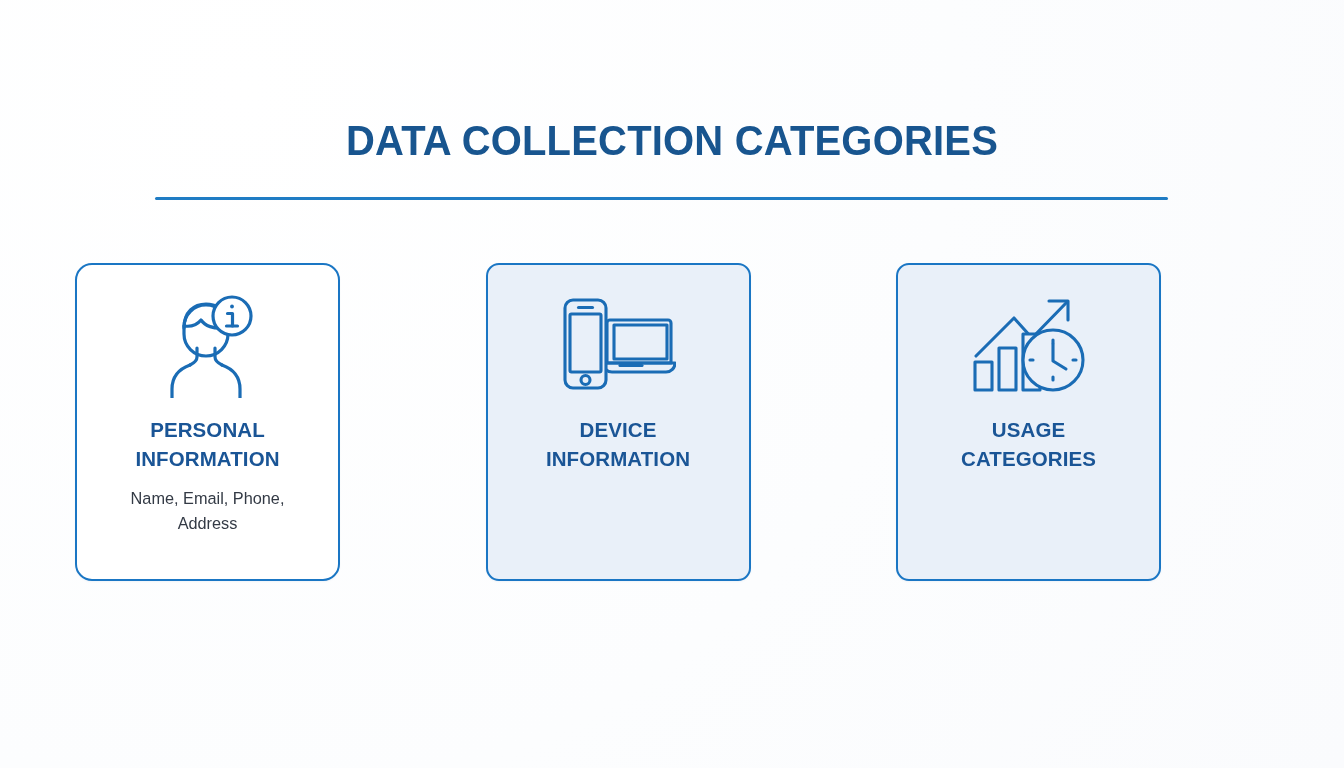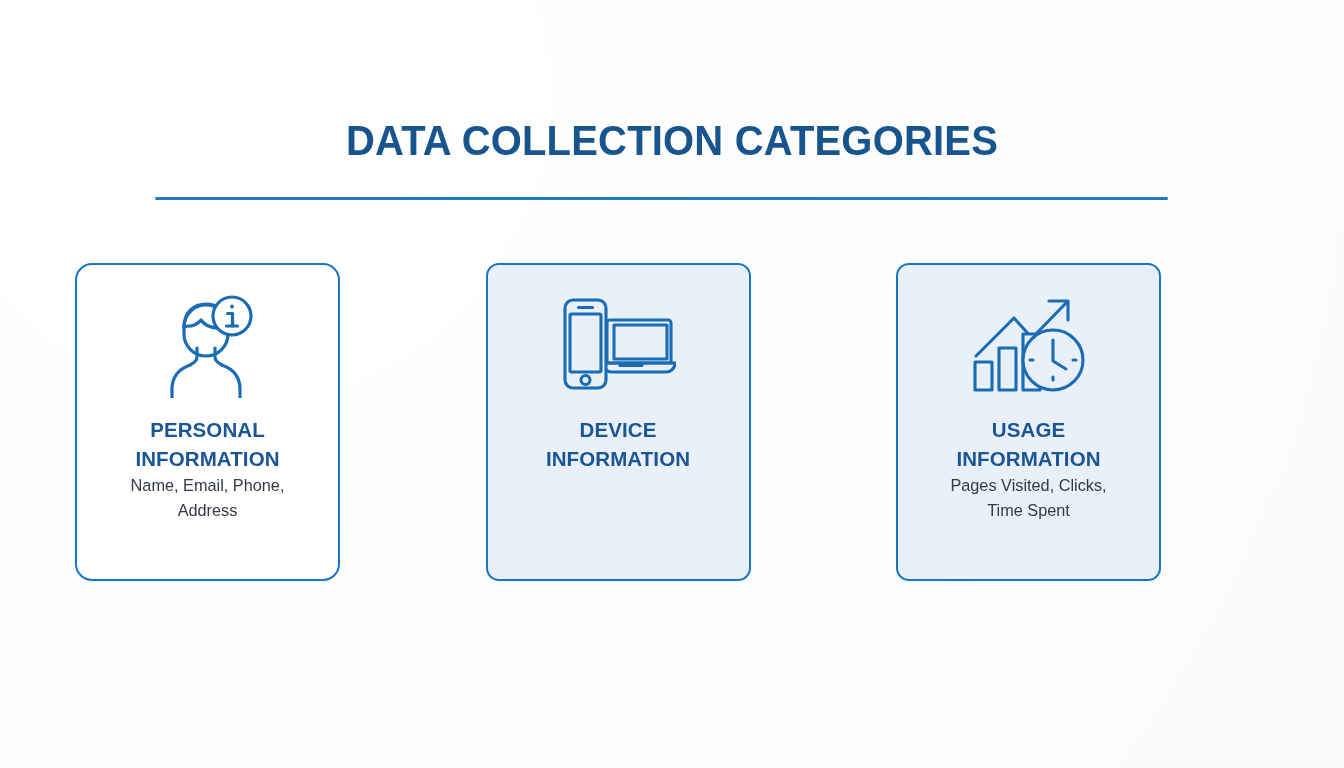--- a/index.html
+++ b/index.html
@@ -105,21 +105,21 @@
     font-family: "Liberation Sans", sans-serif;
     font-weight: bold;
     font-size: 20.5px;
     line-height: 29px;
     color: #1a5596;
     letter-spacing: 0.1px;
     white-space: pre-line;
   }
 
   .card-desc {
-    margin-top: 0;
+    margin-top: 13px;
     font-family: "Liberation Sans", sans-serif;
     font-size: 16.3px;
     line-height: 25px;
     color: #333a45;
     white-space: pre-line;
   }
 
   .card.single-line-title .card-title { padding-top: 3px; }
   .card.single-line-title .card-desc  { margin-top: 14px; }
 </style>
@@ -204,21 +204,19 @@
           <circle cx="83" cy="68" r="30" fill="#e9f0f9"></circle>
           <path d="M83 48 v3"></path>
           <path d="M83 85 v3"></path>
           <path d="M103 68 h3"></path>
           <path d="M60 68 h3"></path>
           <path d="M83 52 v17 l13 8"></path>
         </svg>
       </div>
       <div class="card-text">
         <div class="card-title">USAGE
-INFORMATION</div>
-        <div class="card-desc">Pages Visited, Clicks,
-Time Spent</div>
+CATEGORIES</div>
       </div>
     </div>
 
 
   </div>
 </div>
 
 </body></html>

